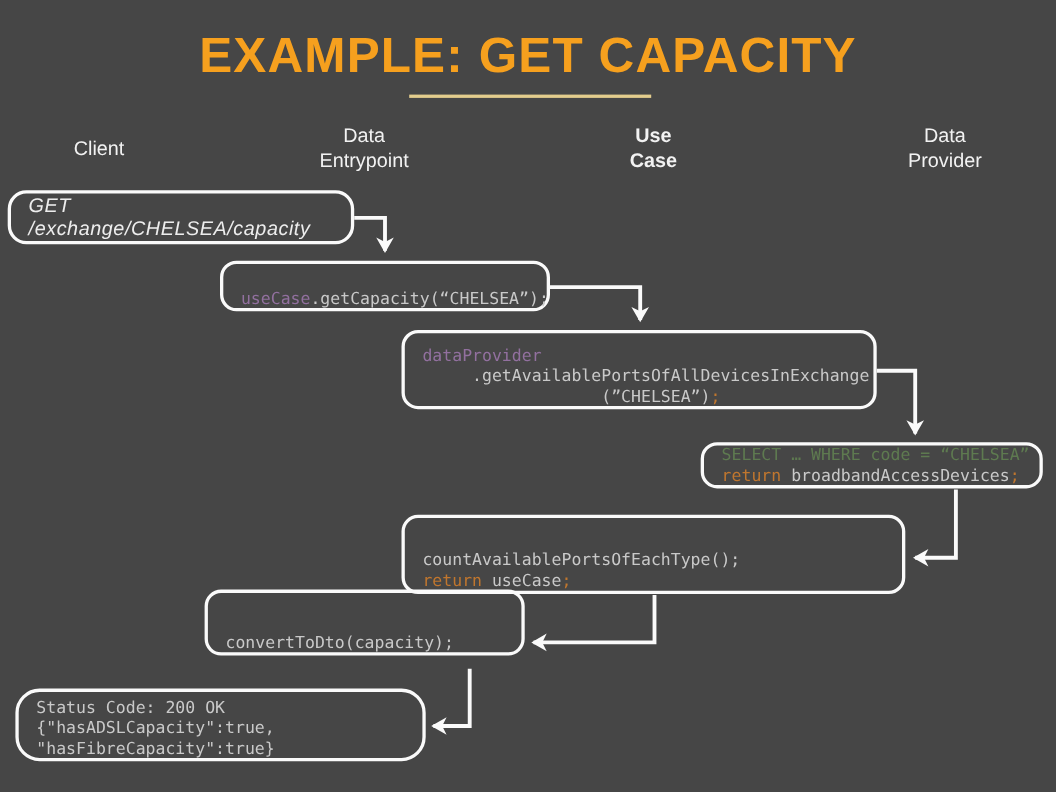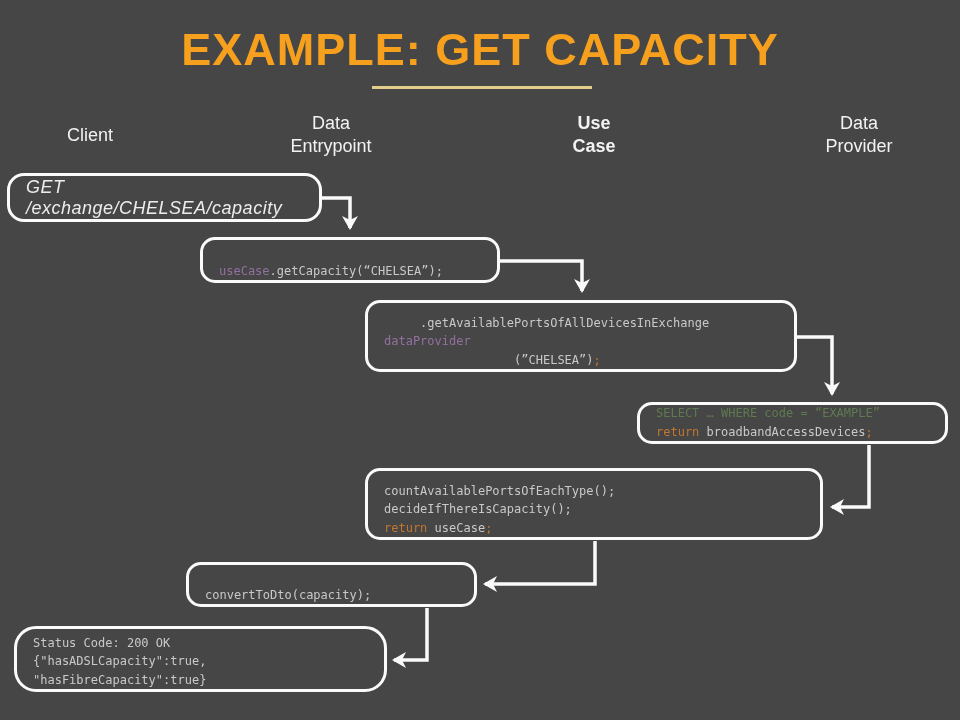--- a/index.html
+++ b/index.html
@@ -37,40 +37,40 @@
   .arrows{position:absolute;left:0;top:0;width:960px;height:720px;}
   .box{
     position:absolute;box-sizing:border-box;
     border:3px solid var(--stroke);border-radius:15px;
     display:flex;flex-direction:column;justify-content:flex-end;
     padding-left:16px;padding-right:6px;
     background:transparent;
   }
   .code{
     font-family:"DejaVu Sans Mono", monospace;
-    font-size:12px;line-height:18.5px;
+    font-size:15px;line-height:18.5px;
     color:var(--code-plain);
   }
   .code-line{white-space:pre;}
   .tok-plain{color:var(--code-plain);}
   .tok-purple{color:var(--code-purple);}
   .tok-orange{color:var(--code-orange);}
   .tok-green{color:var(--code-green);}
   .request-box{
     font-family:"Liberation Sans", sans-serif;
     font-style:italic;font-size:18px;letter-spacing:0.5px;
     color:#EDEDED;border-radius:17px;
   }
   
   .b-request{left:7px;top:173px;width:315px;height:49px;}
   .b-getcap{left:200px;top:237px;width:300px;height:46px;}
   .b-getports{left:365px;top:300px;width:432px;height:72px;}
   .b-select{left:637px;top:402px;width:311px;height:42px;}
   .b-count{left:365px;top:468px;width:458px;height:72px;}
-  .b-dto{left:186px;top:562px;width:291px;height:45px;}
+  .b-dto{left:186px;top:536px;width:291px;height:60px;}
   .b-response{left:14px;top:626px;width:373px;height:66px;border-radius:22px;}
   
   .h-client{left:90px;top:124px;text-align:center;}
   .h-rest{left:331px;top:112px;}
   .h-usecase{left:594px;top:112px;font-weight:bold;}
   .h-data{left:859px;top:112px;}
 </style>
 </head>
 <body>
 
@@ -103,33 +103,32 @@
 
   <div class="box request-box b-request">
     <span>GET /exchange/CHELSEA/capacity</span>
   </div>
 
   <div class="box code b-getcap">
       <div class="code-line"><span class="tok-purple">useCase</span><span class="tok-plain">.getCapacity(“CHELSEA”);</span></div>
     </div>
 
   <div class="box code b-getports">
+      <div class="code-line"><span class="tok-purple">dataProvider</span></div>
       <div class="code-line"><span class="tok-plain">     .getAvailablePortsOfAllDevicesInExchange</span></div>
-      <div class="code-line"><span class="tok-purple">dataProvider</span></div>
       <div class="code-line"><span class="tok-plain">                  (”CHELSEA”)</span><span class="tok-orange">;</span></div>
     </div>
 
   <div class="box code b-select">
-      <div class="code-line"><span class="tok-green">SELECT … WHERE code = “EXAMPLE”</span></div>
+      <div class="code-line"><span class="tok-green">SELECT … WHERE code = “CHELSEA”</span></div>
       <div class="code-line"><span class="tok-orange">return</span><span class="tok-plain"> broadbandAccessDevices</span><span class="tok-orange">;</span></div>
     </div>
 
   <div class="box code b-count">
       <div class="code-line"><span class="tok-plain">countAvailablePortsOfEachType();</span></div>
-      <div class="code-line"><span class="tok-plain">decideIfThereIsCapacity();</span></div>
       <div class="code-line"><span class="tok-orange">return</span><span class="tok-plain"> useCase</span><span class="tok-orange">;</span></div>
     </div>
 
   <div class="box code b-dto">
       <div class="code-line"><span class="tok-plain">convertToDto(capacity);</span></div>
     </div>
 
   <div class="box code b-response">
       <div class="code-line"><span class="tok-plain">Status Code: 200 OK</span></div>
       <div class="code-line"><span class="tok-plain">{"hasADSLCapacity":true,</span></div>

